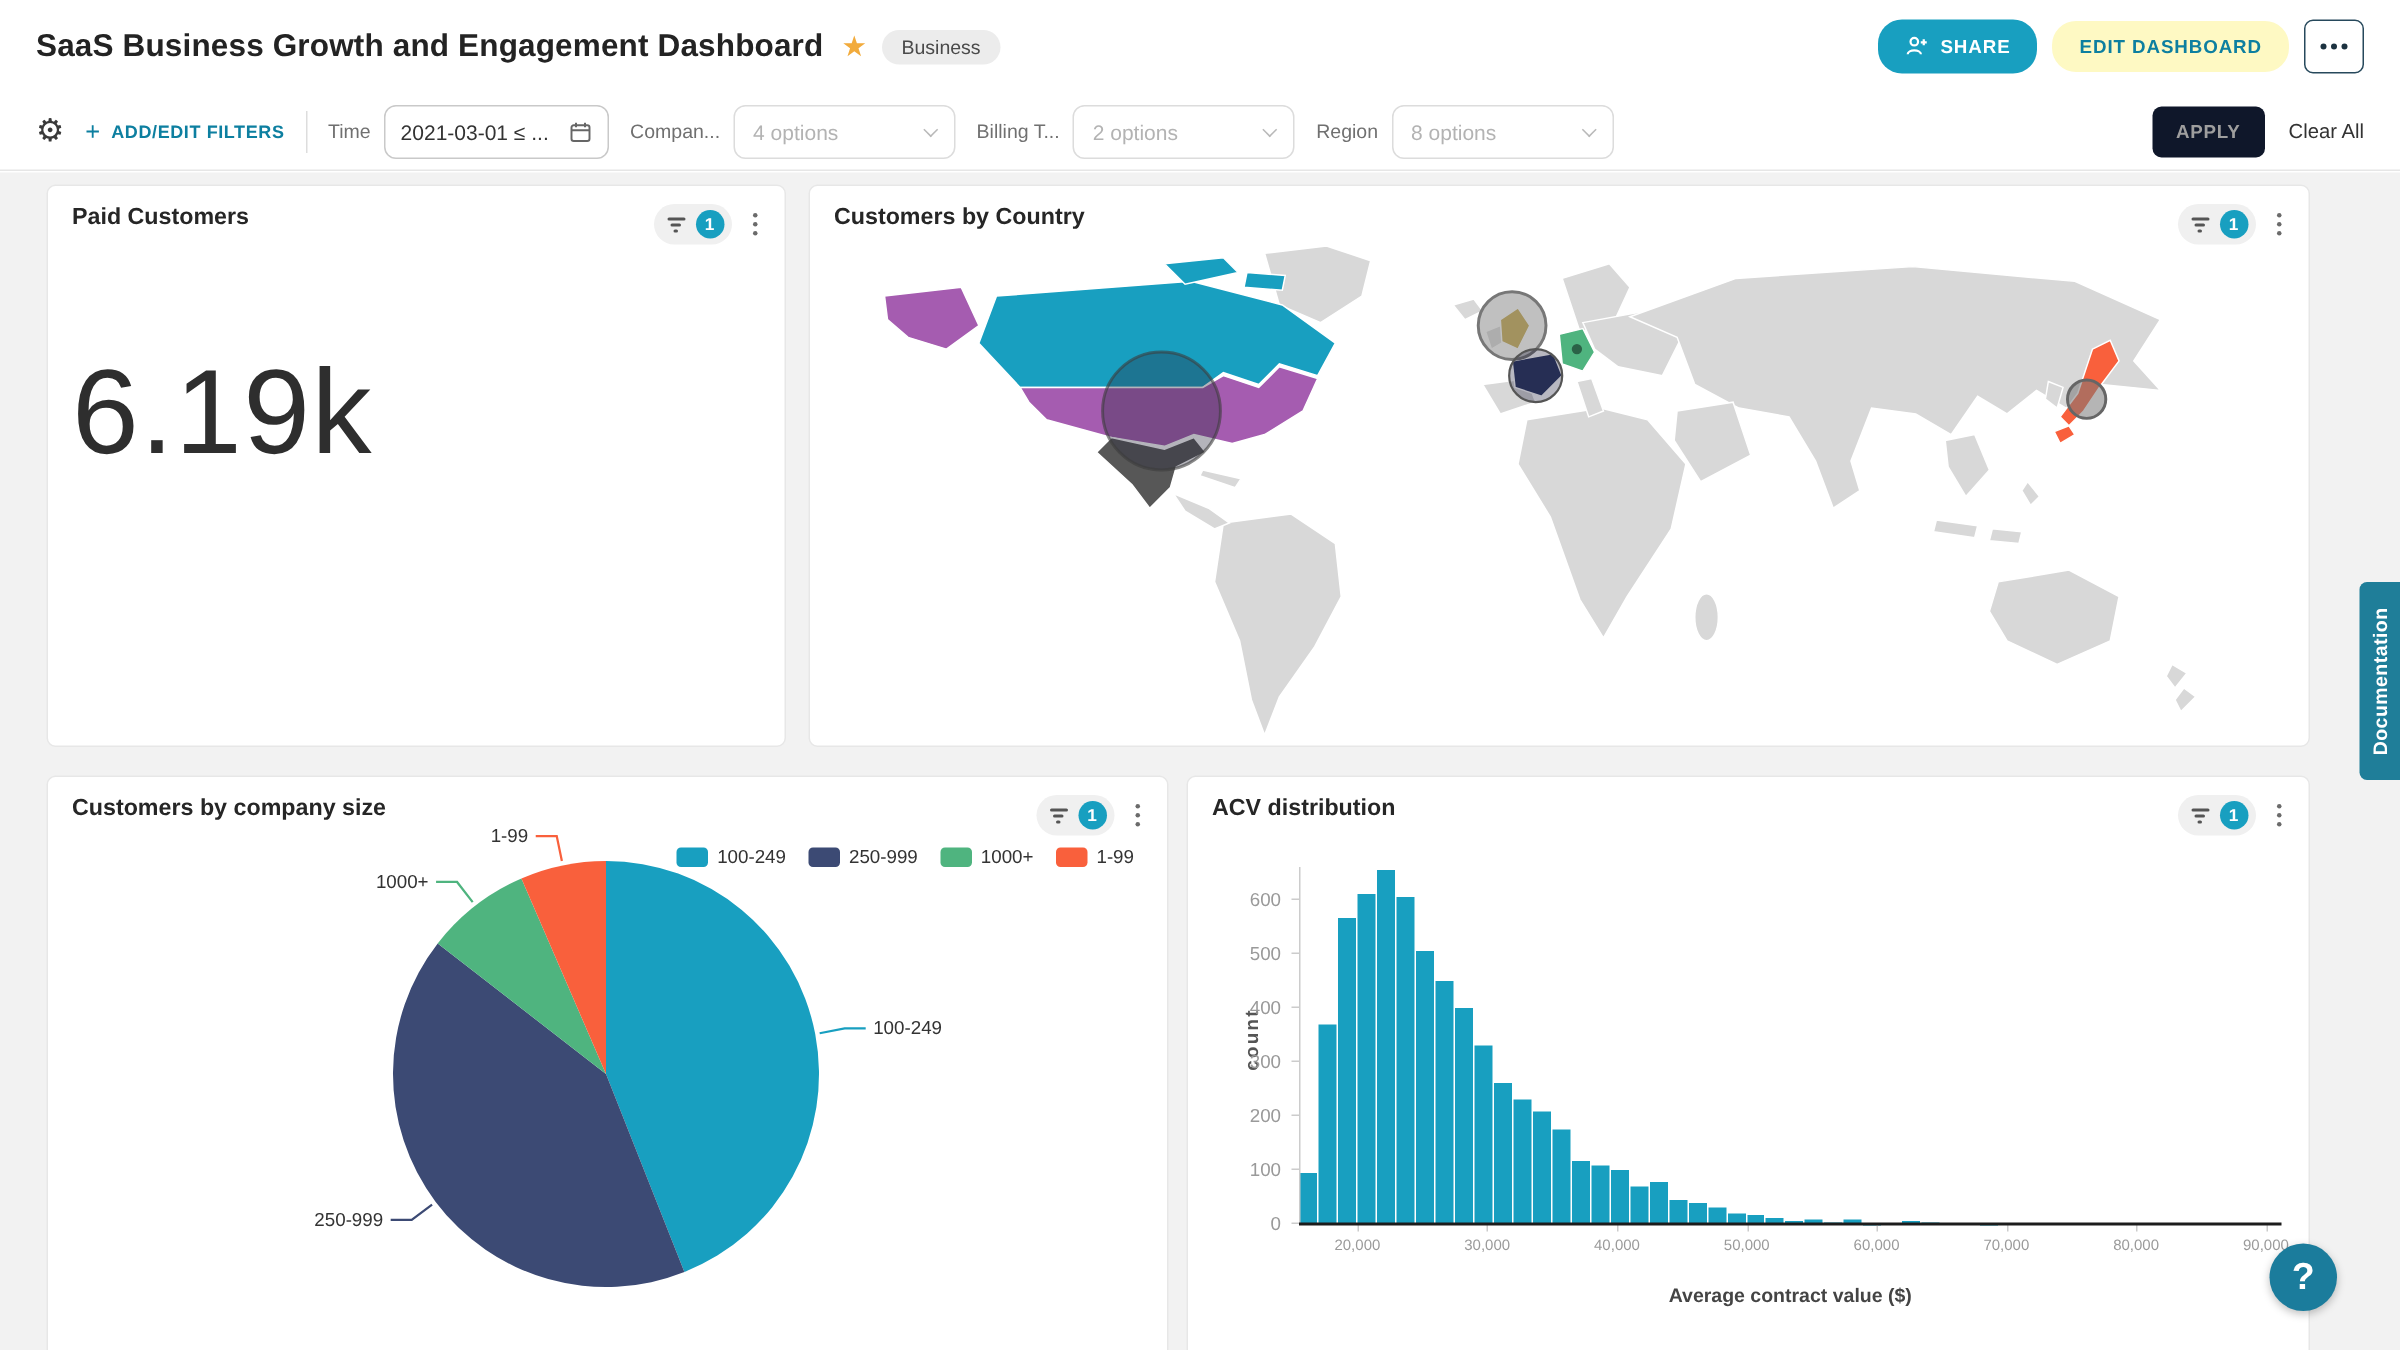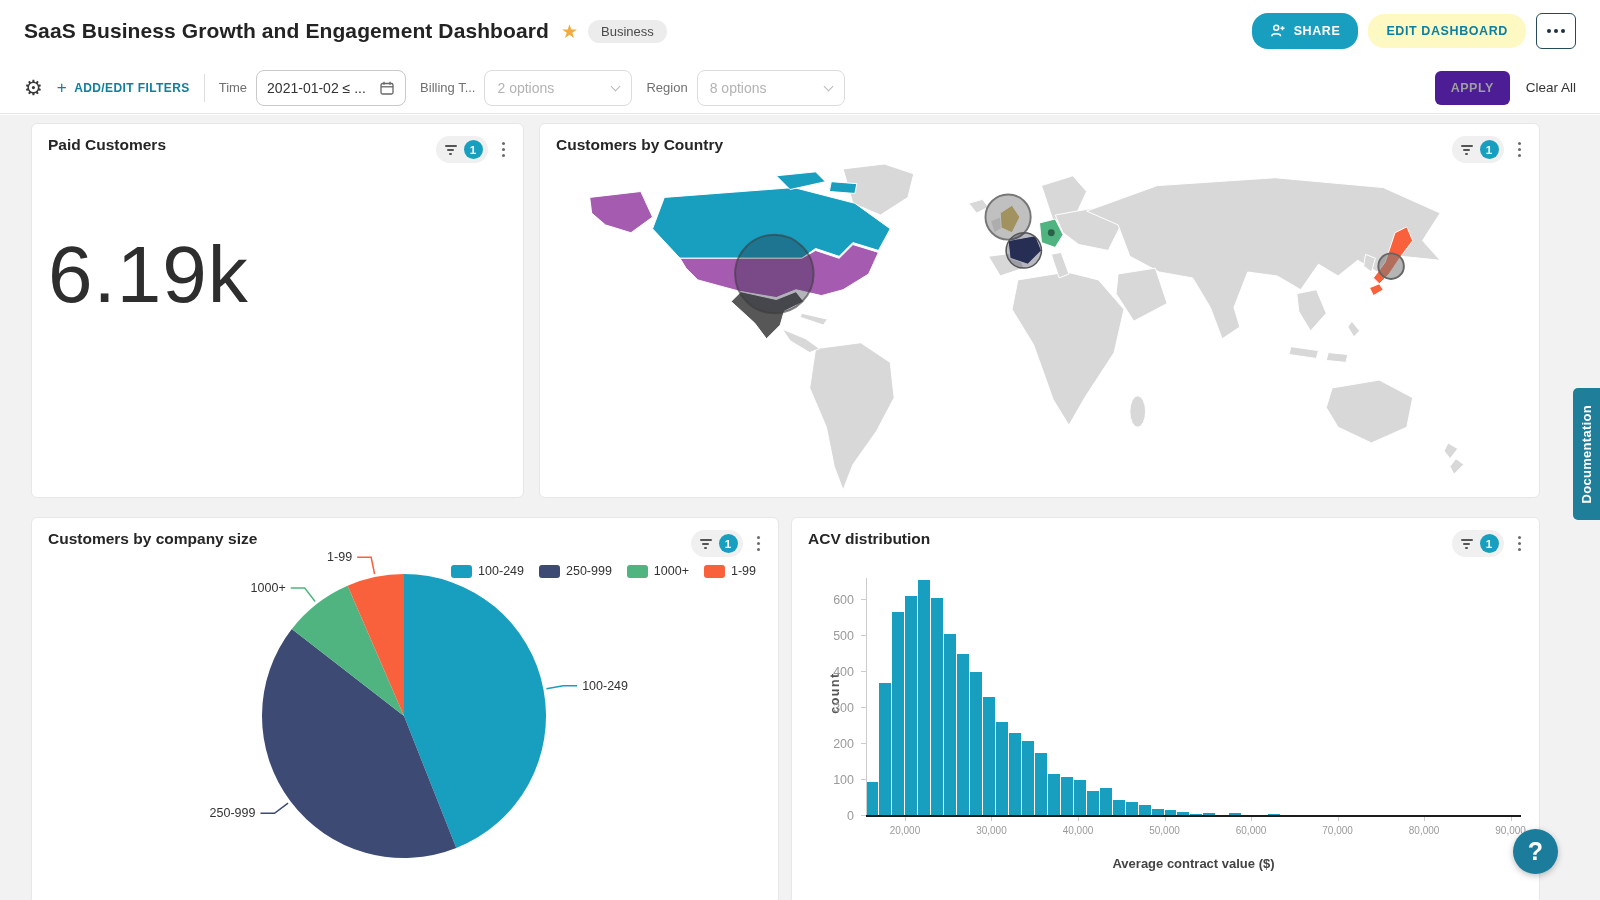--- a/index.html
+++ b/index.html
@@ -42,21 +42,21 @@
   .flabel{font-size:13px;color:#707070;white-space:nowrap;}
   .finput{display:flex;align-items:center;gap:8px;height:36px;min-width:150px;
     border:1px solid #c9c9c9;border-radius:8px;padding:0 10px;font-size:14px;color:#333;
     cursor:pointer;background:#fff;white-space:nowrap;}
   .fselect{display:flex;align-items:center;height:36px;width:148px;
     border:1px solid #dcdcdc;border-radius:8px;padding:0 12px;font-size:14px;color:#b3b3b3;
     cursor:pointer;background:#fff;}
   .chev{width:7px;height:7px;border-right:1.5px solid #b9b9b9;border-bottom:1.5px solid #b9b9b9;
     transform:rotate(45deg);margin-left:auto;margin-top:-3px;}
   .filter-right{margin-left:auto;display:flex;align-items:center;gap:16px;}
-  .btn-apply{background:#4c1d95;color:#9e9e9e;font-weight:700;font-size:12.5px;
+  .btn-apply{background:#0f172a;color:#9e9e9e;font-weight:700;font-size:12.5px;
     letter-spacing:.5px;padding:10px 16px;border-radius:6px;border:none;cursor:default;font-family:inherit;}
   .clear-all{font-size:13.5px;color:#333;cursor:pointer;white-space:nowrap;}
 
   
   .dash{position:absolute;left:0;right:0;top:115px;bottom:0;background:#f2f2f2;}
   .card{position:absolute;background:#fff;border:1px solid var(--card-border);
     border-radius:6px;overflow:hidden;}
   .card-head{display:flex;align-items:flex-start;padding:12px 16px 10px 16px;}
   .card-title{font-size:15.5px;font-weight:700;color:#262626;}
   .head-tools{margin-left:auto;display:flex;align-items:center;gap:12px;}
@@ -153,29 +153,36 @@
   <span class="gear">⚙</span>
   <span class="addedit">
     <span class="plus">+</span>
     <span>ADD/EDIT FILTERS</span>
   </span>
   <div class="vdiv"></div>
 
   <div class="fgroup">
     <span class="flabel">Time</span>
     <div class="finput">
-      <span>2021-01-02 ≤ ...</span>
+      <span>2021-03-01 ≤ ...</span>
       <svg width="16" height="16" viewBox="0 0 16 16" style="margin-left:auto;">
         <rect x="2" y="3.5" width="12" height="10.5" rx="1.5" fill="none" stroke="#666" stroke-width="1.3"></rect>
         <path d="M2 6.8 h12" stroke="#666" stroke-width="1.3"></path>
         <path d="M5 1.8 v3 M11 1.8 v3" stroke="#666" stroke-width="1.3"></path>
       </svg>
     </div>
   </div>
 
+  <div class="fgroup">
+    <span class="flabel">Compan...</span>
+    <div class="fselect">
+      <span>4 options</span>
+      <span class="chev"></span>
+    </div>
+  </div>
 
   <div class="fgroup">
     <span class="flabel">Billing T...</span>
     <div class="fselect">
       <span>2 options</span>
       <span class="chev"></span>
     </div>
   </div>
 
   <div class="fgroup">

